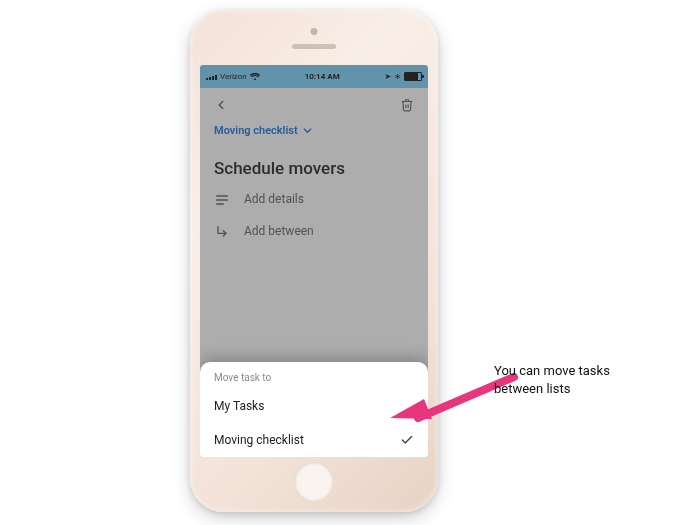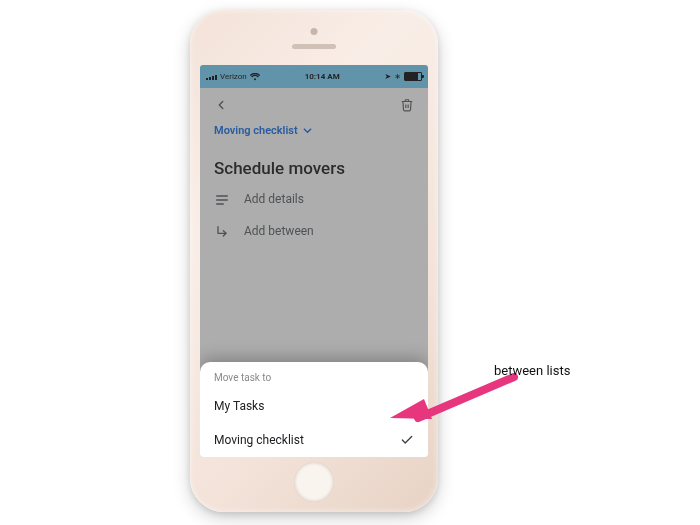--- a/index.html
+++ b/index.html
@@ -152,16 +152,17 @@
     <div class="home"></div>
   </div>
 
   <svg class="arrow" viewBox="0 0 140 70">
     <defs></defs>
     <path d="M132 22 L36 63" stroke="#e7357e" stroke-width="8" stroke-linecap="round"></path>
     <polygon points="8,63 42,44 50,64" fill="#e7357e"></polygon>
   </svg>
 
   <div class="anno">
+    <div>You can move tasks</div>
     <div>between lists</div>
   </div>
 
 </div>
 
 </body></html>

